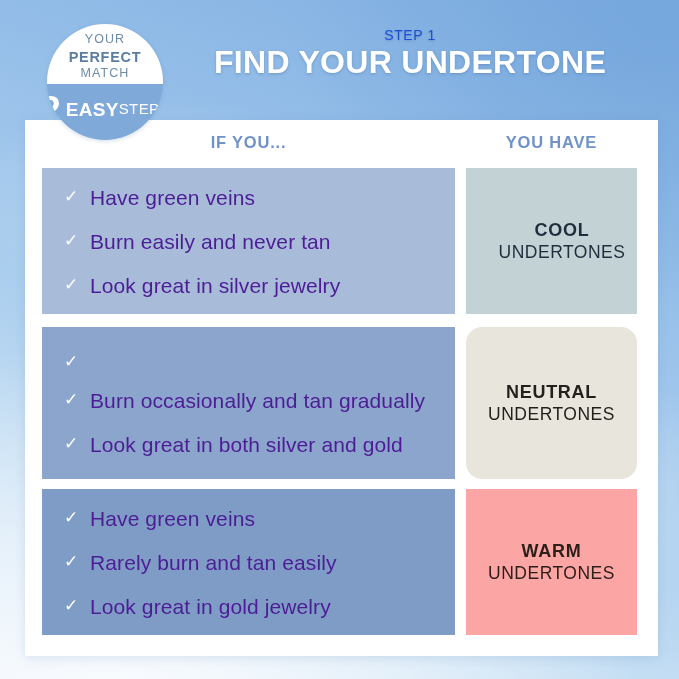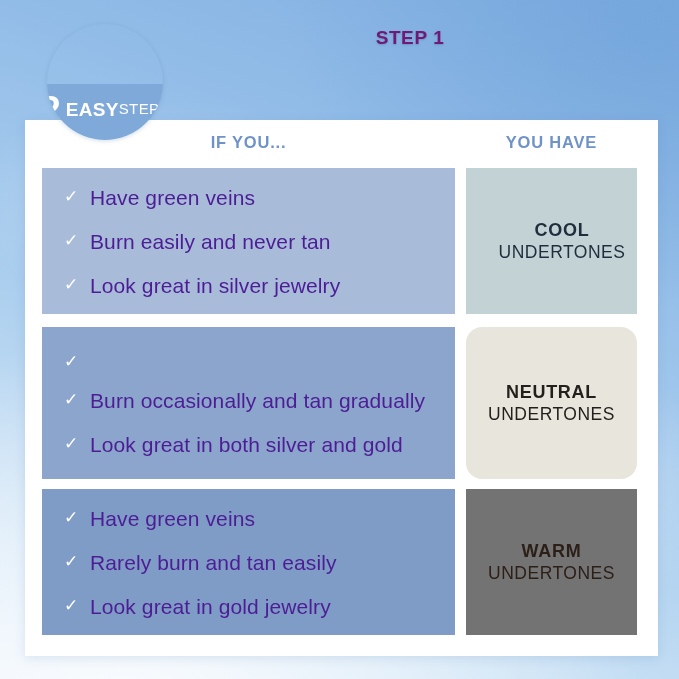--- a/index.html
+++ b/index.html
@@ -25,21 +25,21 @@
       radial-gradient(ellipse 50% 26% at 78% 72%, rgba(255,255,255,.34) 0%, rgba(255,255,255,0) 70%),
       radial-gradient(ellipse 44% 22% at 24% 30%, rgba(255,255,255,.22) 0%, rgba(255,255,255,0) 70%);
   }
 
   
   #title-block{
     position:absolute; left:200px; top:28px; width:420px;
     text-align:center; z-index:4;
   }
   .step-label{
-    font-size:19px; font-weight:bold; color:#701a75;
+    font-size:14px; font-weight:normal; color:#1d4ed8;
     letter-spacing:.6px; line-height:1.1;
     text-shadow:0 1px 2px rgba(70,110,155,.40);
   }
   .main-title{
     font-size:32px; font-weight:bold; color:#ffffff;
     letter-spacing:.3px; line-height:1.12; margin-top:2px;
     text-shadow:0 1px 3px rgba(70,110,155,.45);
   }
 
   
@@ -126,23 +126,29 @@
 </style>
 </head>
 <body>
 
 <div id="bg"></div>
 
 <div id="card"></div>
 
 <div id="title-block">
   <div class="step-label">STEP 1</div>
+  <div class="main-title">FIND YOUR UNDERTONE</div>
 </div>
 
 <div id="badge">
+  <div class="badge-top">
+    <div class="b-your">YOUR</div>
+    <div class="b-perfect">PERFECT</div>
+    <div class="b-match">MATCH</div>
+  </div>
   <div class="badge-bot">
     <div class="b-two">2</div>
     <div class="b-stack">
       <div class="b-easy">EASY</div>
       <div class="b-steps">STEPS</div>
     </div>
   </div>
 </div>
 
 <div id="col-headers">
@@ -198,18 +204,18 @@
         </div>
         <div class="crit-item">
           <span class="check">✓</span>
           <span class="crit-text">Rarely burn and tan easily</span>
         </div>
         <div class="crit-item">
           <span class="check">✓</span>
           <span class="crit-text">Look great in gold jewelry</span>
         </div>
       </div>
-      <div class="swatch" style="height: 146px; background: #737373; color: rgb(43, 31, 24);">
+      <div class="swatch" style="height: 146px; background: #fca5a5; color: rgb(43, 31, 24);">
         <div class="sw-name">WARM</div>
         <div class="sw-sub">UNDERTONES</div>
       </div>
     </div>
   </div>
 
 </body></html>

